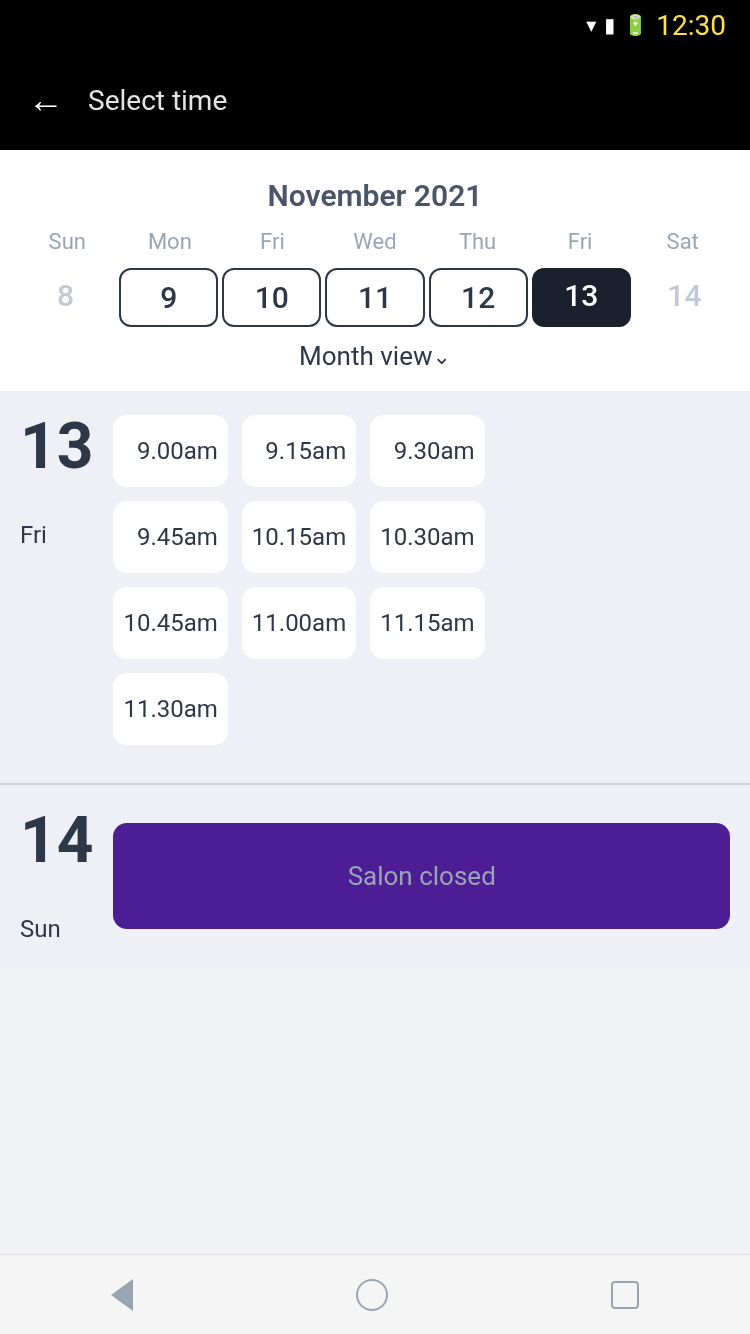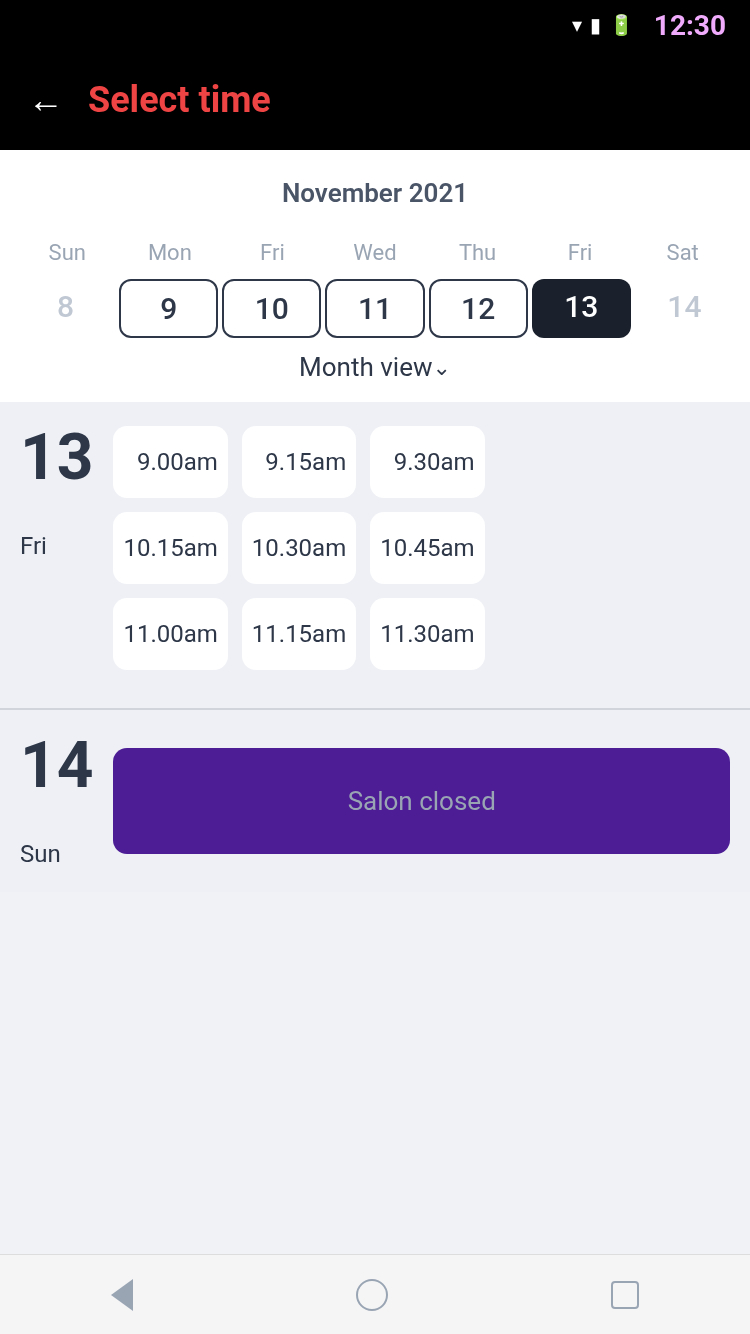--- a/index.html
+++ b/index.html
@@ -21,24 +21,23 @@
       justify-content: flex-end;
       padding: 0 24px;
       gap: 12px;
     }
     .status-icons {
       display: flex;
       align-items: center;
       gap: 8px;
     }
     .status-time {
-      color: #f0abfc;
+      color: #fde047;
       font-size: 28px;
-      font-weight: 700;
-      margin-left: 12px;
+      font-weight: 400;
     }
     .wifi-icon, .signal-icon, .battery-icon {
       color: #fff;
       font-size: 20px;
     }
 
     
     .header {
       background: #000;
       height: 100px;
@@ -48,36 +47,36 @@
       gap: 24px;
     }
     .back-btn {
       color: #fff;
       font-size: 36px;
       cursor: pointer;
       font-weight: 300;
       line-height: 1;
     }
     .header-title {
-      color: #ef4444;
-      font-size: 36px;
-      font-weight: 700;
+      color: #e5e5e5;
+      font-size: 28px;
+      font-weight: 400;
     }
 
     
     .calendar-section {
       background: #fff;
       padding: 28px 16px 16px;
     }
     .month-label {
       text-align: center;
-      font-size: 26px;
+      font-size: 30px;
       font-weight: 600;
       color: #4a5568;
-      margin-bottom: 28px;
+      margin-bottom: 12px;
     }
     .weekdays {
       display: grid;
       grid-template-columns: repeat(7, 1fr);
       margin-bottom: 10px;
     }
     .weekday {
       text-align: center;
       font-size: 22px;
       color: #9aa5b4;
@@ -285,20 +284,21 @@
   <div class="time-section">
     <div class="date-header">
       <div>
         <div class="date-num">13</div>
         <div class="date-day">Fri</div>
       </div>
       <div class="time-grid">
         <div class="time-slot">9.00am</div>
         <div class="time-slot">9.15am</div>
         <div class="time-slot">9.30am</div>
+        <div class="time-slot">9.45am</div>
         <div class="time-slot">10.15am</div>
         <div class="time-slot">10.30am</div>
         <div class="time-slot">10.45am</div>
         <div class="time-slot">11.00am</div>
         <div class="time-slot">11.15am</div>
         <div class="time-slot">11.30am</div>
       </div>
     </div>
   </div>
 

